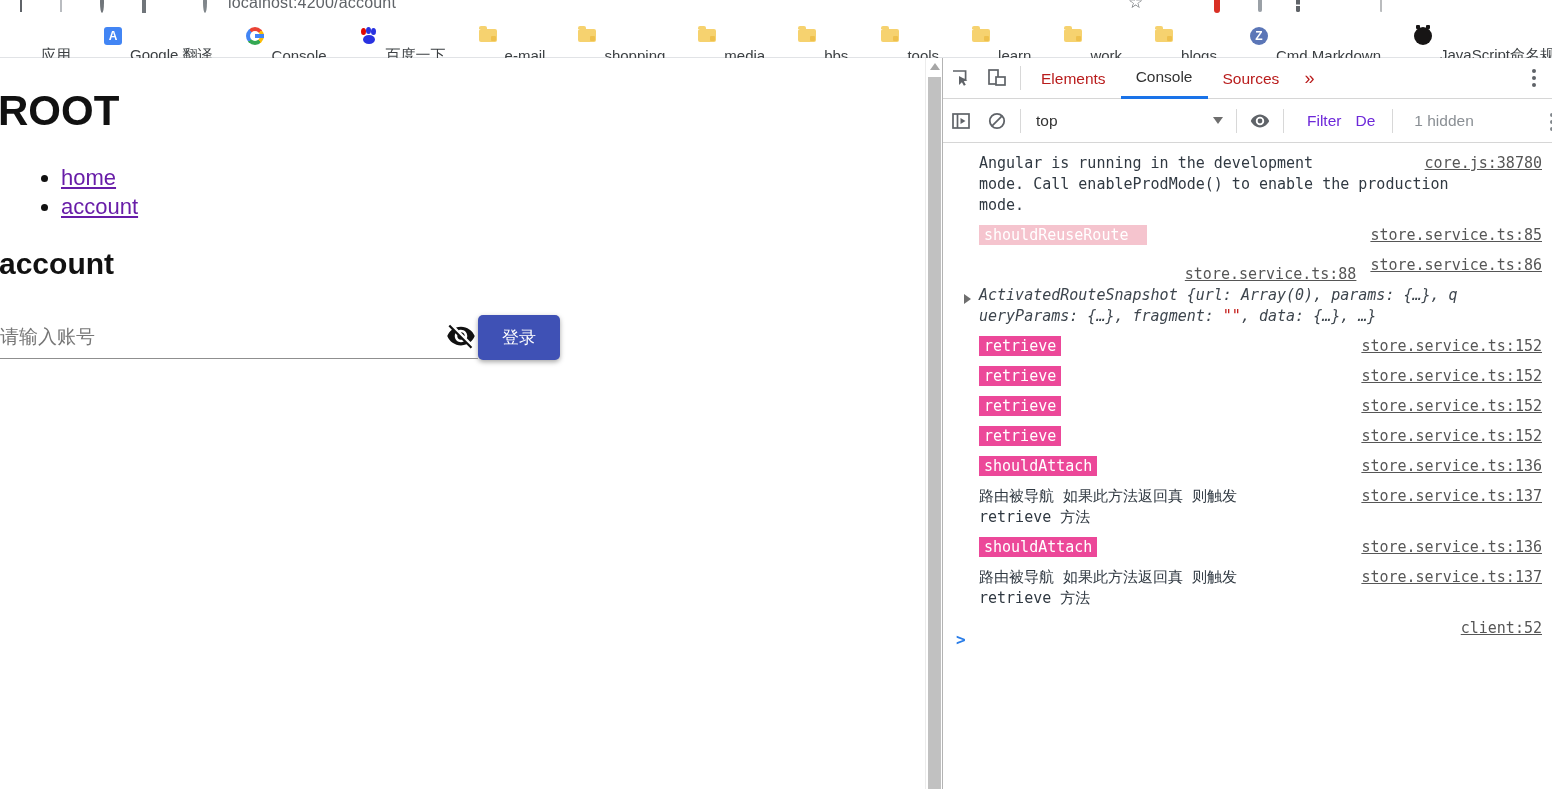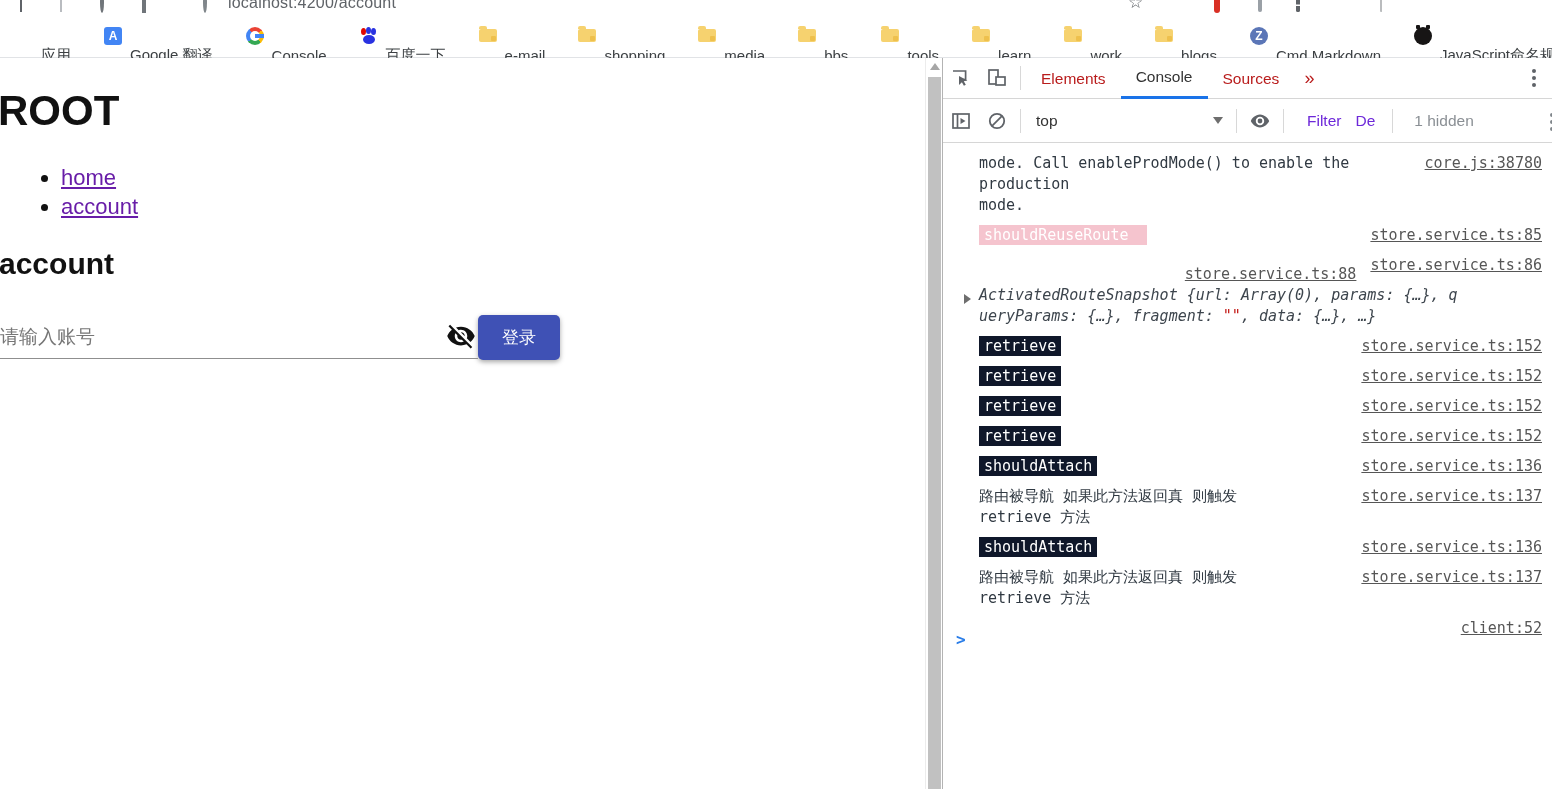--- a/index.html
+++ b/index.html
@@ -104,21 +104,21 @@
   .dots3v-cut i { width:4px; height:4px; border-radius:50%; background:#80868b; }
 
   
   .dt-console { flex:1; overflow:hidden; font-family:"DejaVu Sans Mono", monospace; font-size:15px; line-height:21px;
     color:#303942; padding-top:6px; }
   .msg { padding:4px 10px 5px 36px; position:relative; }
   .msg .src { float:right; color:#565656; text-decoration:underline; margin-left:14px; cursor:pointer; }
   .msg.object .src { float:none; display:block; text-align:right; }
   .msg .line { min-height:21px; }
   .badge { color:#fff; padding:1px 5px; }
-  .badge.green { background:#0f172a; }
+  .badge.green { background:#ec4899; }
   .badge.pink { background:#f5c4ce; padding-right:18px; }
   .msg .tri { position:absolute; left:21px; top:34px; width:0; height:0;
     border-top:5px solid transparent; border-bottom:5px solid transparent; border-left:7px solid #6e6e6e; cursor:pointer; }
   .obj { font-style:italic; color:#3d454d; word-break:break-all; }
   .obj .red { color:#c41a16; }
   .prompt-row { padding:6px 0 0 13px; }
   .prompt-chev { color:#2a7de8; font-weight:bold; font-size:16px; font-family:"DejaVu Sans Mono",monospace; }
 
   
   .ticon svg { display:block; }
@@ -307,20 +307,21 @@
           <i></i>
           <i></i>
           <i></i>
         </span>
     </div>
 
     <div class="dt-console">
       <div>
           <div class="msg text">
             <a class="src">core.js:38780</a>
+            <div class="line">Angular is running in the development</div>
             <div class="line">mode. Call enableProdMode() to enable the production</div>
             <div class="line">mode.</div>
           </div>
           <div class="msg badge-pink"><a class="src">store.service.ts:85</a><span class="badge pink">shouldReuseRoute</span></div>
           <div class="msg text">
             <a class="src">store.service.ts:86</a>
           </div>
           <div class="msg object">
             <a class="src">store.service.ts:88</a>
             <span class="tri"></span>

